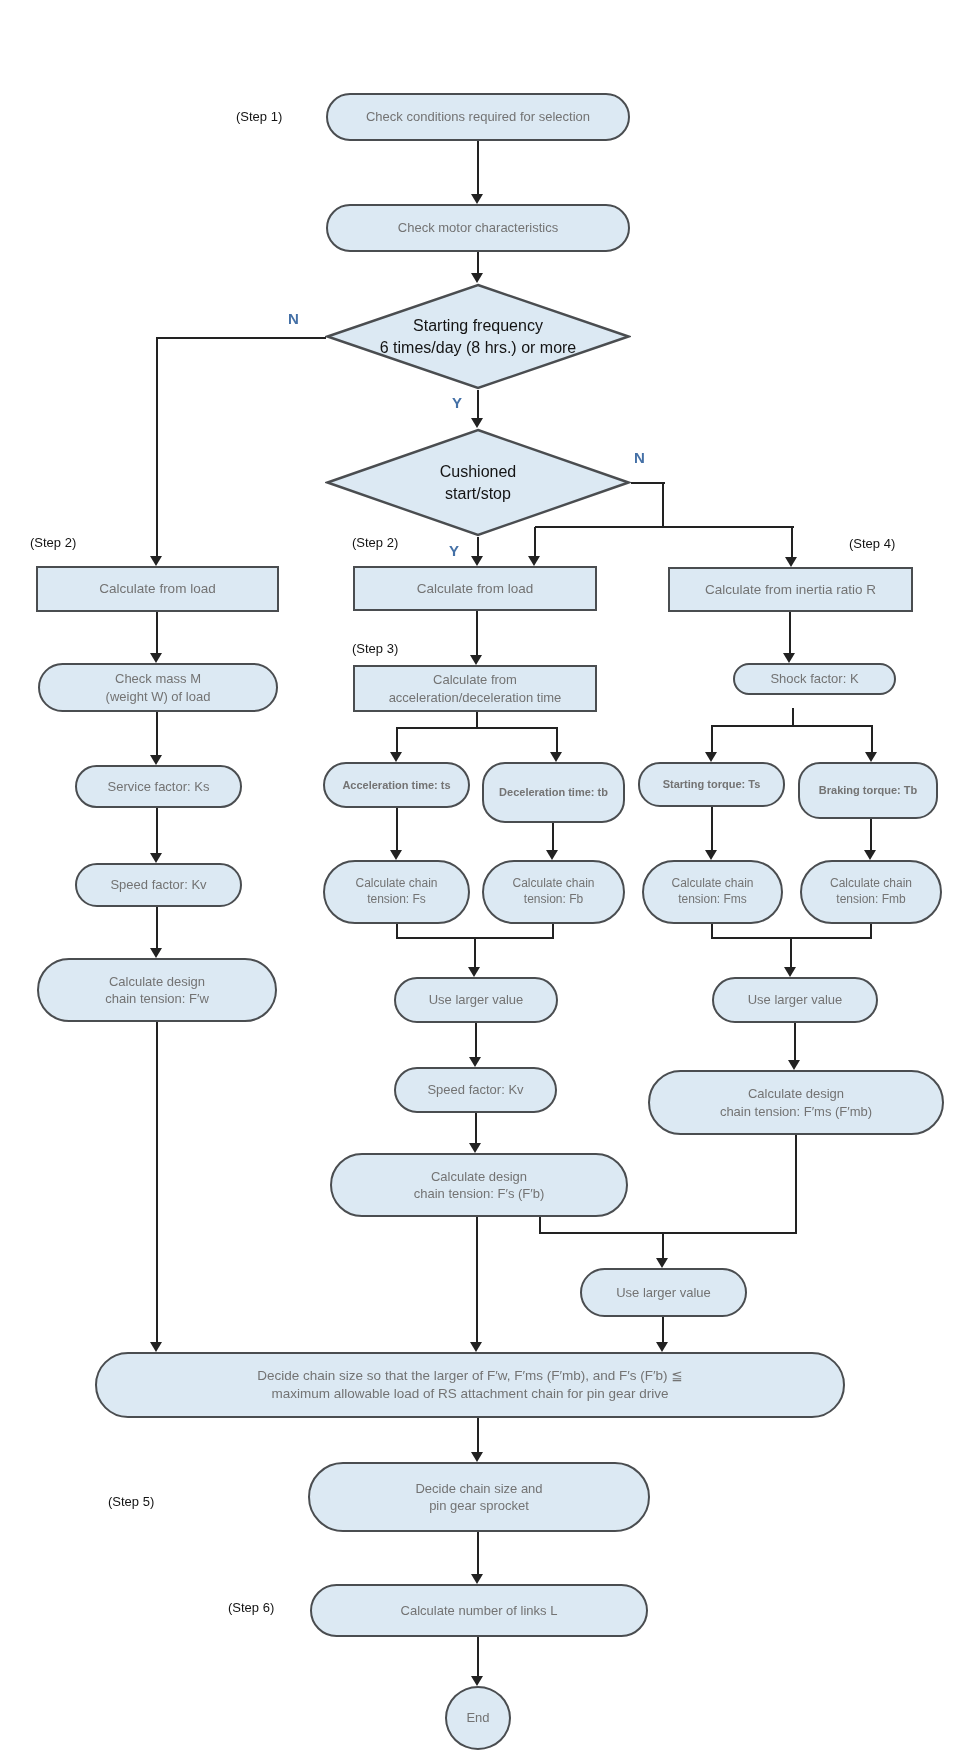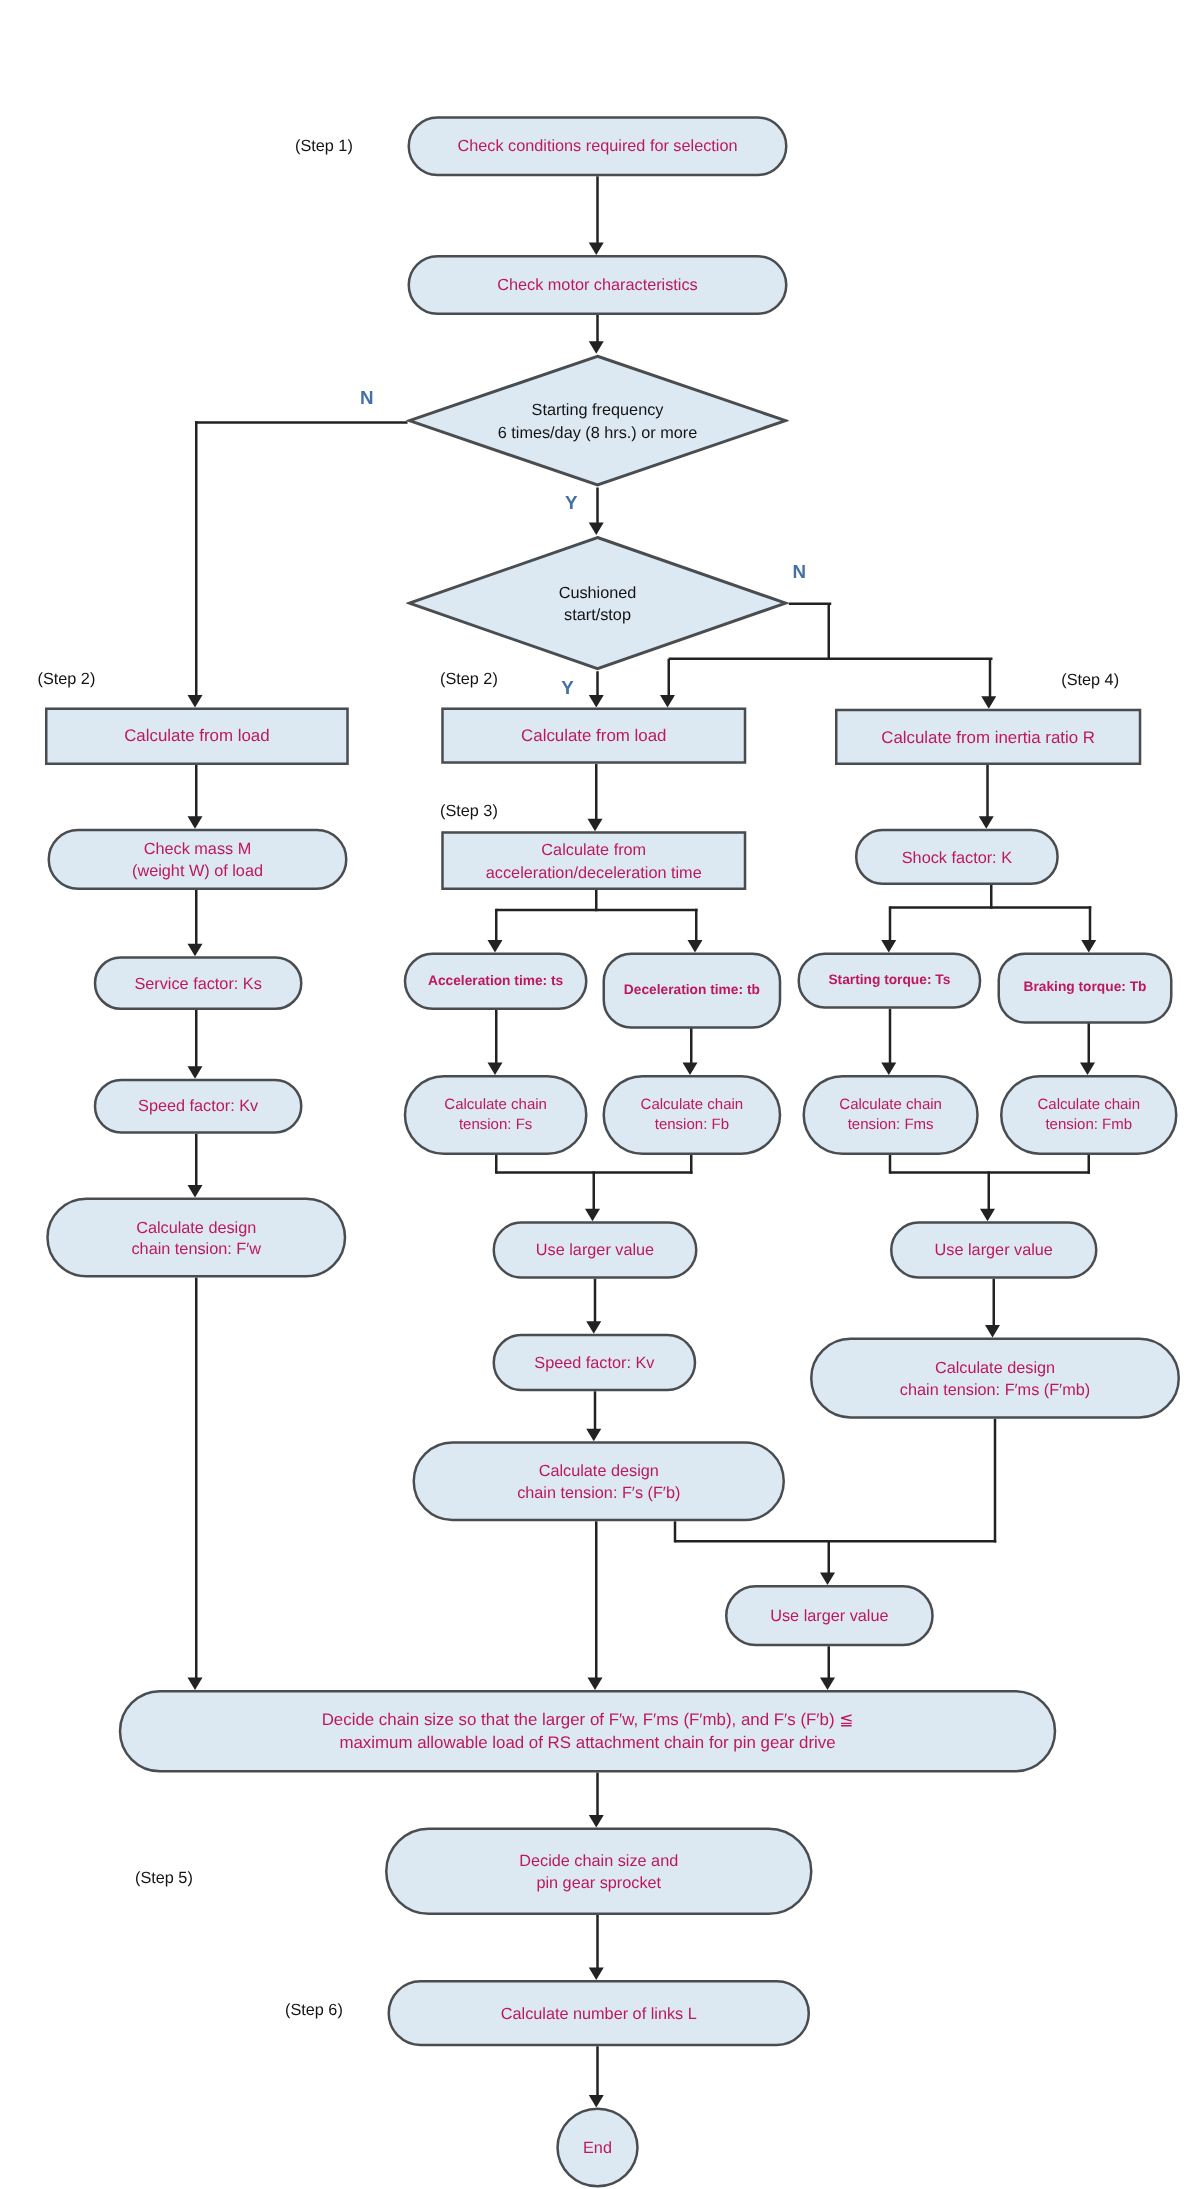--- a/index.html
+++ b/index.html
@@ -2,27 +2,27 @@
 <html style="--node-fill: #dce9f3; --node-border: #4a4d50; --line: #222222; --branch-label: #4470a6;"><head>
 <meta charset="utf-8">
 <style>
   html,body{margin:0;padding:0;background:#ffffff;}
   body{font-family:"Liberation Sans","DejaVu Sans",sans-serif;color:#1a1a1a;}
   .canvas{position:relative;width:956px;height:1751px;background:#ffffff;overflow:hidden;}
   .title{position:absolute;left:0;top:20px;width:956px;text-align:center;
          font-size:15px;font-weight:bold;color:#111;}
   .node{position:absolute;box-sizing:border-box;display:flex;align-items:center;justify-content:center;
         background:var(--node-fill,#dce9f3);border:2px solid var(--node-border,#4a4d50);
-        font-size:13px;line-height:1.32;text-align:center;color:#be185d;padding:2px 6px;}
+        font-size:13px;line-height:1.32;text-align:center;color:#737373;padding:2px 6px;}
   .rect{border-radius:0;font-size:13.5px;}
   .big{font-size:13.5px;}
   .mid{font-size:12px;}
   .small{font-size:11px;font-weight:bold;}
   .dtext{position:absolute;display:flex;align-items:center;justify-content:center;
-         font-size:13px;line-height:1.35;text-align:center;color:#141414;}
+         font-size:16px;line-height:1.35;text-align:center;color:#141414;}
   svg.diamond{position:absolute;}
   svg.diamond polygon{fill:var(--node-fill,#dce9f3);stroke:var(--node-border,#4a4d50);stroke-width:2.4;}
   .steplabel{position:absolute;font-size:13px;color:#141414;white-space:nowrap;}
   .branch{position:absolute;font-size:15px;font-weight:bold;color:var(--branch-label,#4470a6);}
   .vl{position:absolute;width:2px;background:var(--line,#222);}
   .hl{position:absolute;height:2px;background:var(--line,#222);}
   .ah{position:absolute;width:0;height:0;border-left:6px solid transparent;
       border-right:6px solid transparent;border-top:10px solid var(--line,#222);}
 </style>
 </head>
@@ -153,21 +153,21 @@
   <div class="node rect" style="left:353px;top:665px;width:244px;height:47px;font-size:13px">Calculate from<br>acceleration/deceleration time</div>
   <div class="node small" style="left:323px;top:762px;width:147px;height:46px;border-radius:23px">Acceleration time: ts</div>
   <div class="node small" style="left:482px;top:762px;width:143px;height:61px;border-radius:23px">Deceleration time: tb</div>
   <div class="node mid" style="left:323px;top:860px;width:147px;height:64px;border-radius:32px">Calculate chain<br>tension: Fs</div>
   <div class="node mid" style="left:482px;top:860px;width:143px;height:64px;border-radius:32px">Calculate chain<br>tension: Fb</div>
   <div class="node" style="left:394px;top:977px;width:164px;height:46px;border-radius:23px">Use larger value</div>
   <div class="node" style="left:394px;top:1067px;width:163px;height:46px;border-radius:23px">Speed factor: Kv</div>
   <div class="node" style="left:330px;top:1153px;width:298px;height:64px;border-radius:32px">Calculate design<br>chain tension: F′s (F′b)</div>
 
   <div class="node rect" style="left:668px;top:567px;width:245px;height:45px">Calculate from inertia ratio R</div>
-  <div class="node" style="left:684px;top:663px;width:163px;height:45px;border-radius:22px">Shock factor: K</div>
+  <div class="node" style="left:733px;top:663px;width:163px;height:32px;border-radius:22px">Shock factor: K</div>
   <div class="node small" style="left:638px;top:762px;width:147px;height:45px;border-radius:22px">Starting torque: Ts</div>
   <div class="node small" style="left:798px;top:762px;width:140px;height:57px;border-radius:22px">Braking torque: Tb</div>
   <div class="node mid" style="left:642px;top:860px;width:141px;height:64px;border-radius:32px">Calculate chain<br>tension: Fms</div>
   <div class="node mid" style="left:800px;top:860px;width:142px;height:64px;border-radius:32px">Calculate chain<br>tension: Fmb</div>
   <div class="node" style="left:712px;top:977px;width:166px;height:46px;border-radius:23px">Use larger value</div>
   <div class="node" style="left:648px;top:1070px;width:296px;height:65px;border-radius:33px">Calculate design<br>chain tension: F′ms (F′mb)</div>
 
   <div class="node" style="left:580px;top:1268px;width:167px;height:49px;border-radius:25px">Use larger value</div>
   <div class="node big" style="left:95px;top:1352px;width:750px;height:66px;border-radius:33px">Decide chain size so that the larger of F′w, F′ms (F′mb), and F′s (F′b) ≦<br>maximum allowable load of RS attachment chain for pin gear drive</div>
   <div class="node" style="left:308px;top:1462px;width:342px;height:70px;border-radius:35px">Decide chain size and<br>pin gear sprocket</div>

